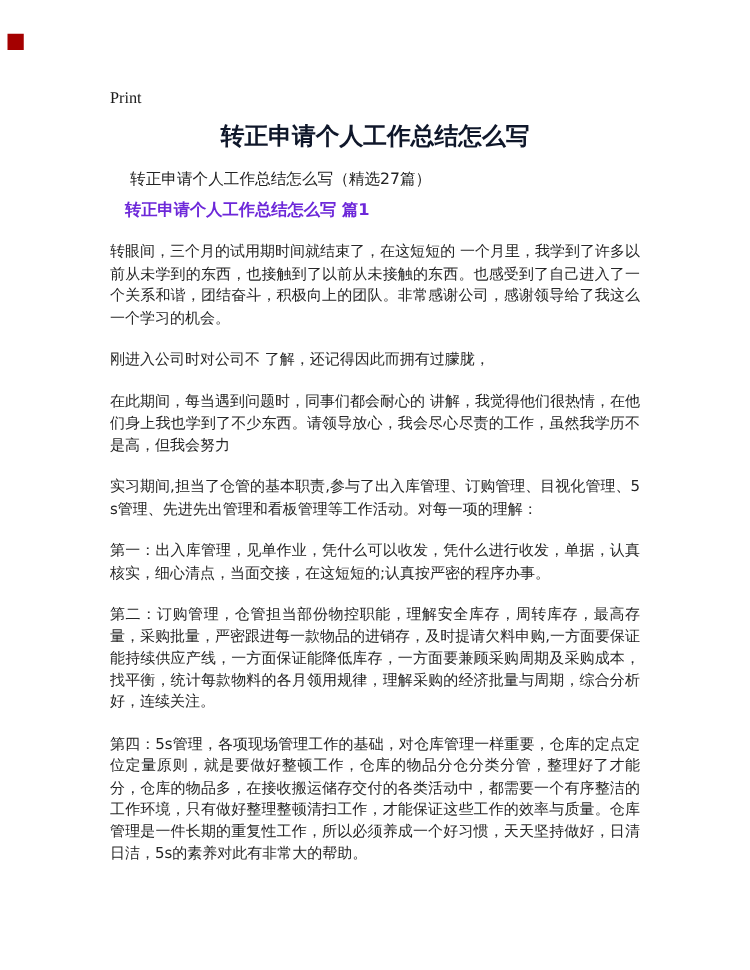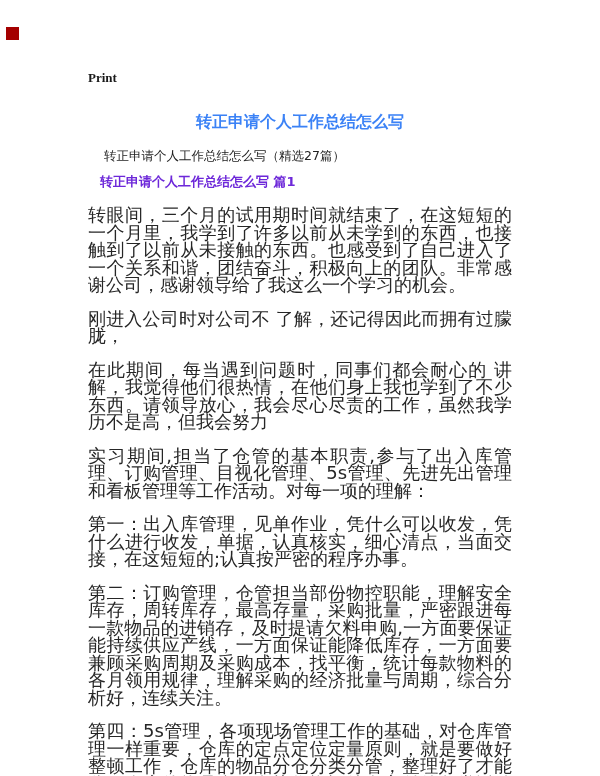--- a/index.html
+++ b/index.html
@@ -22,54 +22,53 @@
   }
   .print-link {
     position: absolute;
     left: 88px;
     top: 70px;
     font-family: "Liberation Serif", serif;
     font-size: 13px;
     color: #1a1a1a;
     text-decoration: none;
     cursor: pointer;
-    font-weight: bold;
   }
   .doc {
     position: absolute;
     left: 88px;
     top: 96px;
     width: 424px;
   }
   .doc-title {
-    margin: 13px 0 12px 0;
+    margin: 0 0 12px 0;
     text-align: center;
-    font-size: 16px;
+    font-size: 19px;
     font-weight: bold;
-    color: #3b82f6;
+    color: #0f172a;
     line-height: 26px;
     font-family: "DejaVu Sans", sans-serif;
   }
   .doc-subtitle {
     margin: 0 0 9px 16px;
     font-size: 12.5px;
     font-weight: normal;
     color: #222222;
     line-height: 17px;
   }
   .section-heading {
     margin: 0 0 11px 12px;
     font-size: 13px;
     font-weight: bold;
     color: #6d28d9;
     line-height: 17px;
   }
   .doc p {
     margin: 16px 0 11px 0;
-    font-size: 18px;
+    font-size: 12px;
     line-height: 17.5px;
     color: #262626;
     text-align: justify;
     word-break: break-all;
   }
 </style>
 </head>
 <body>
 
 <div class="red-marker"></div>

